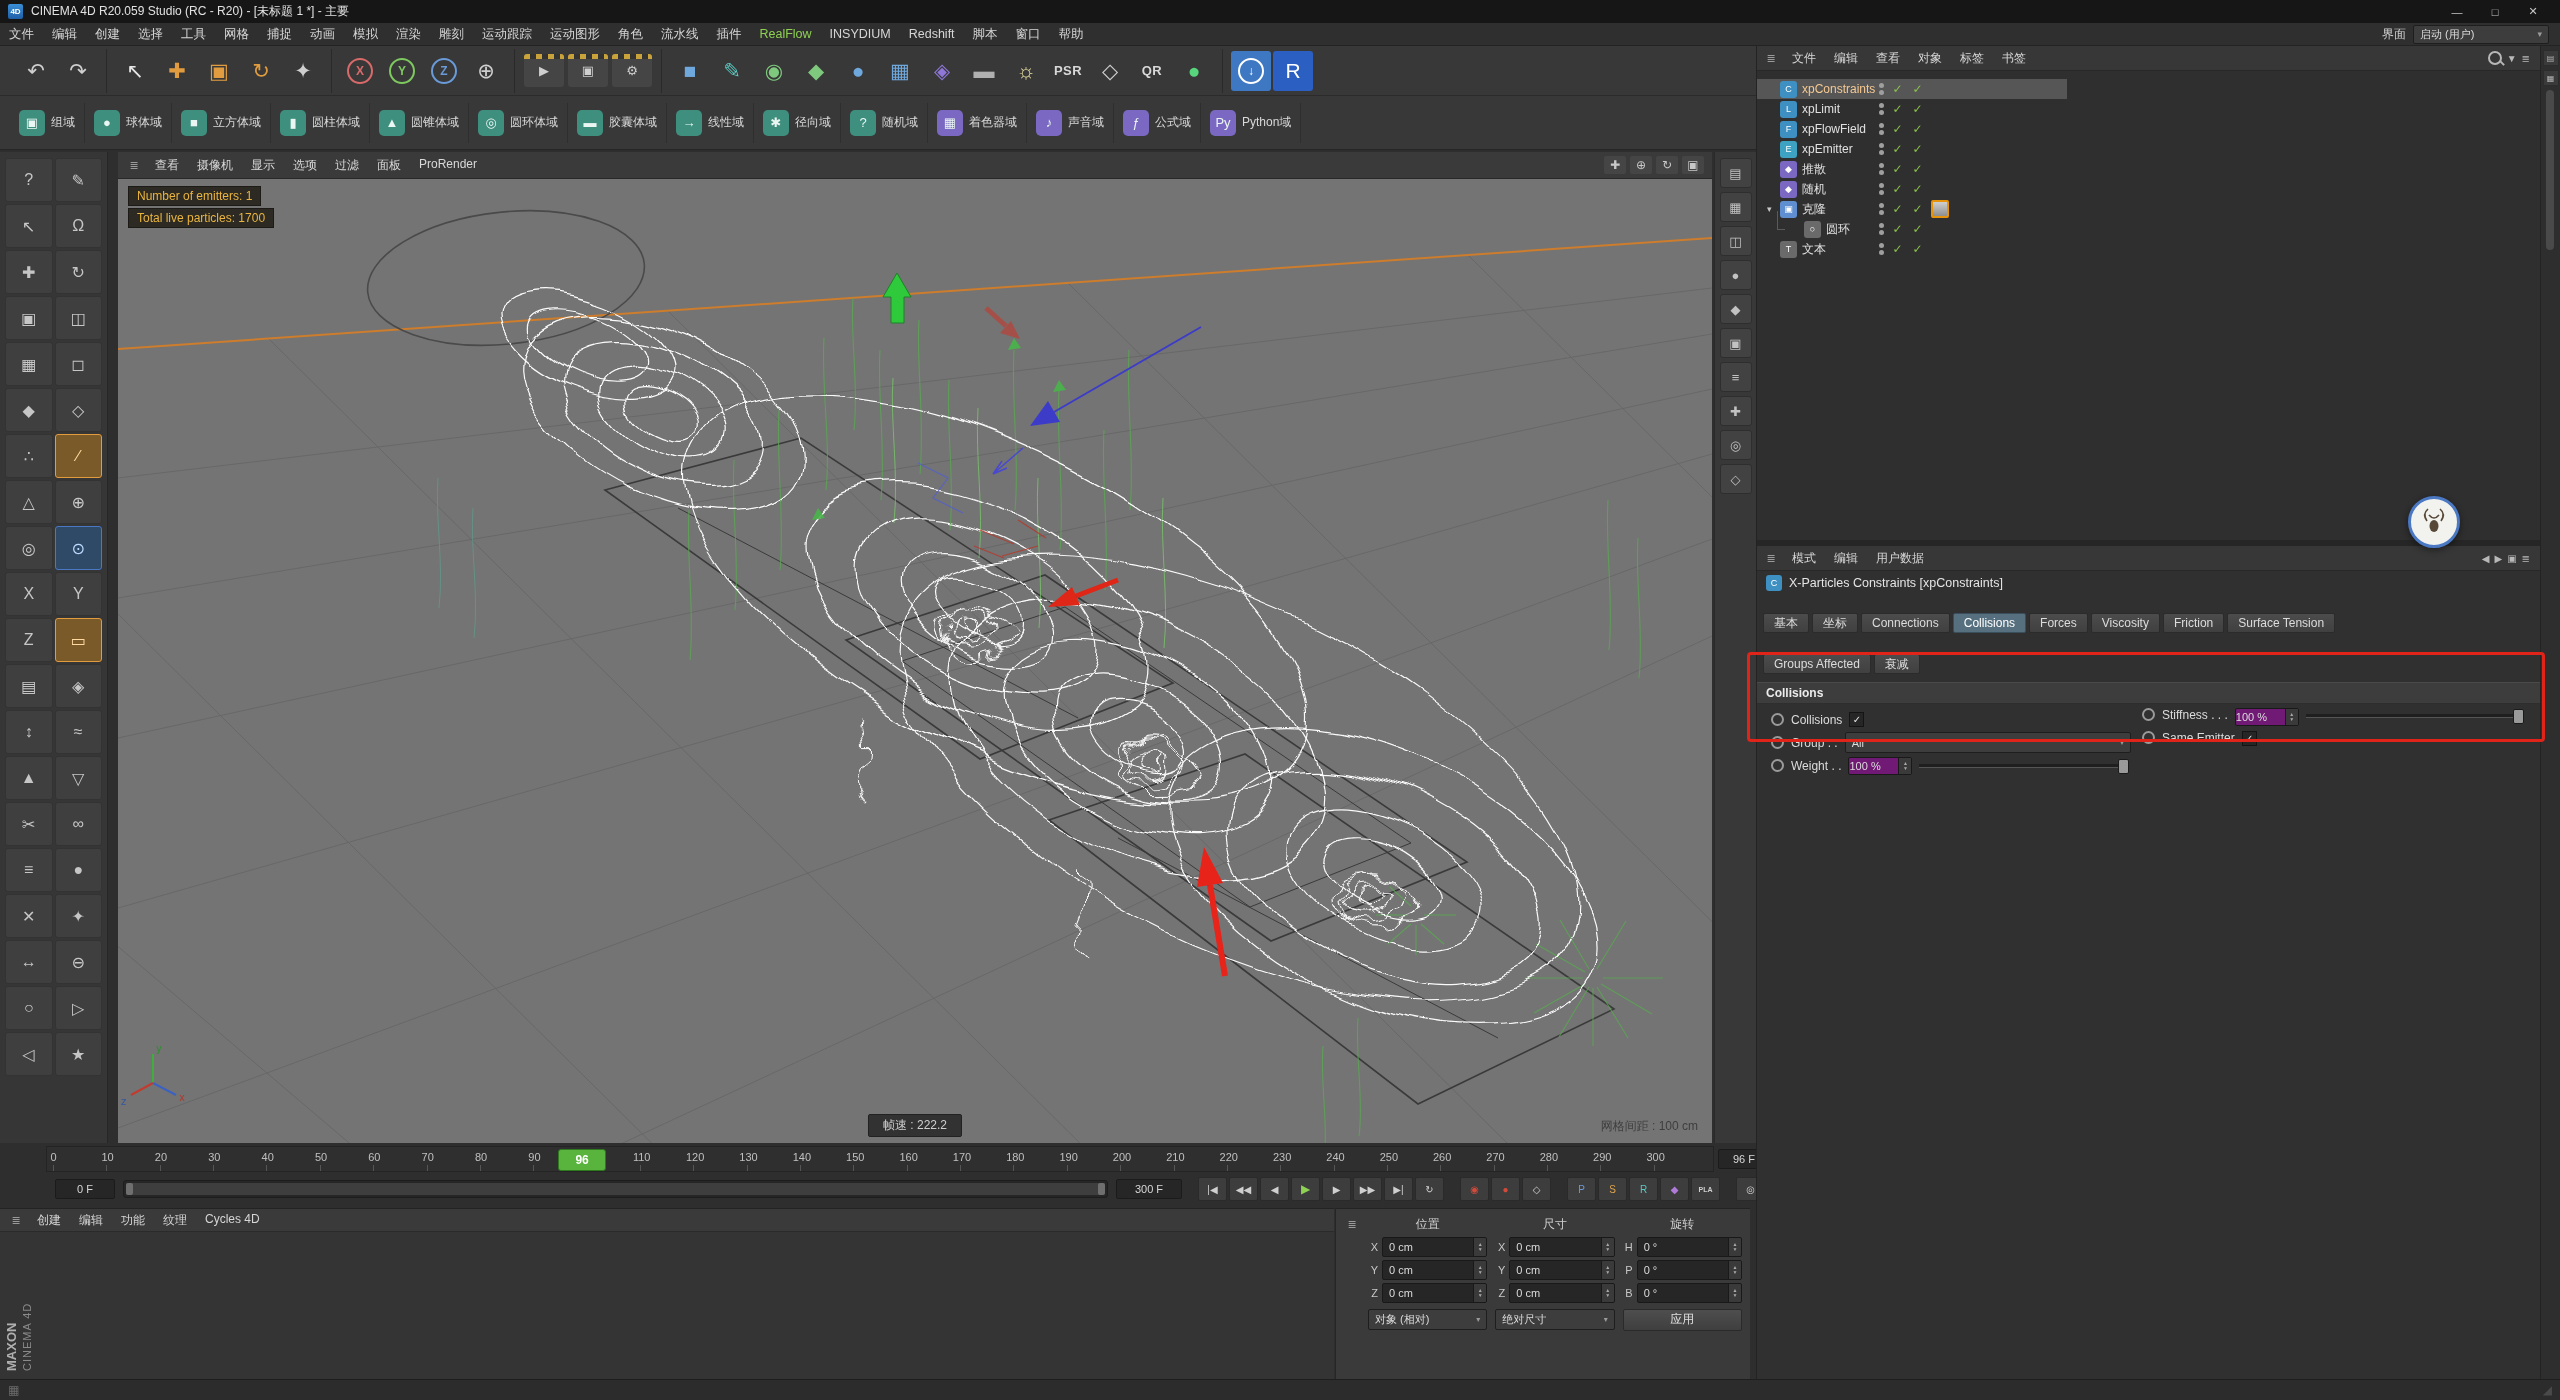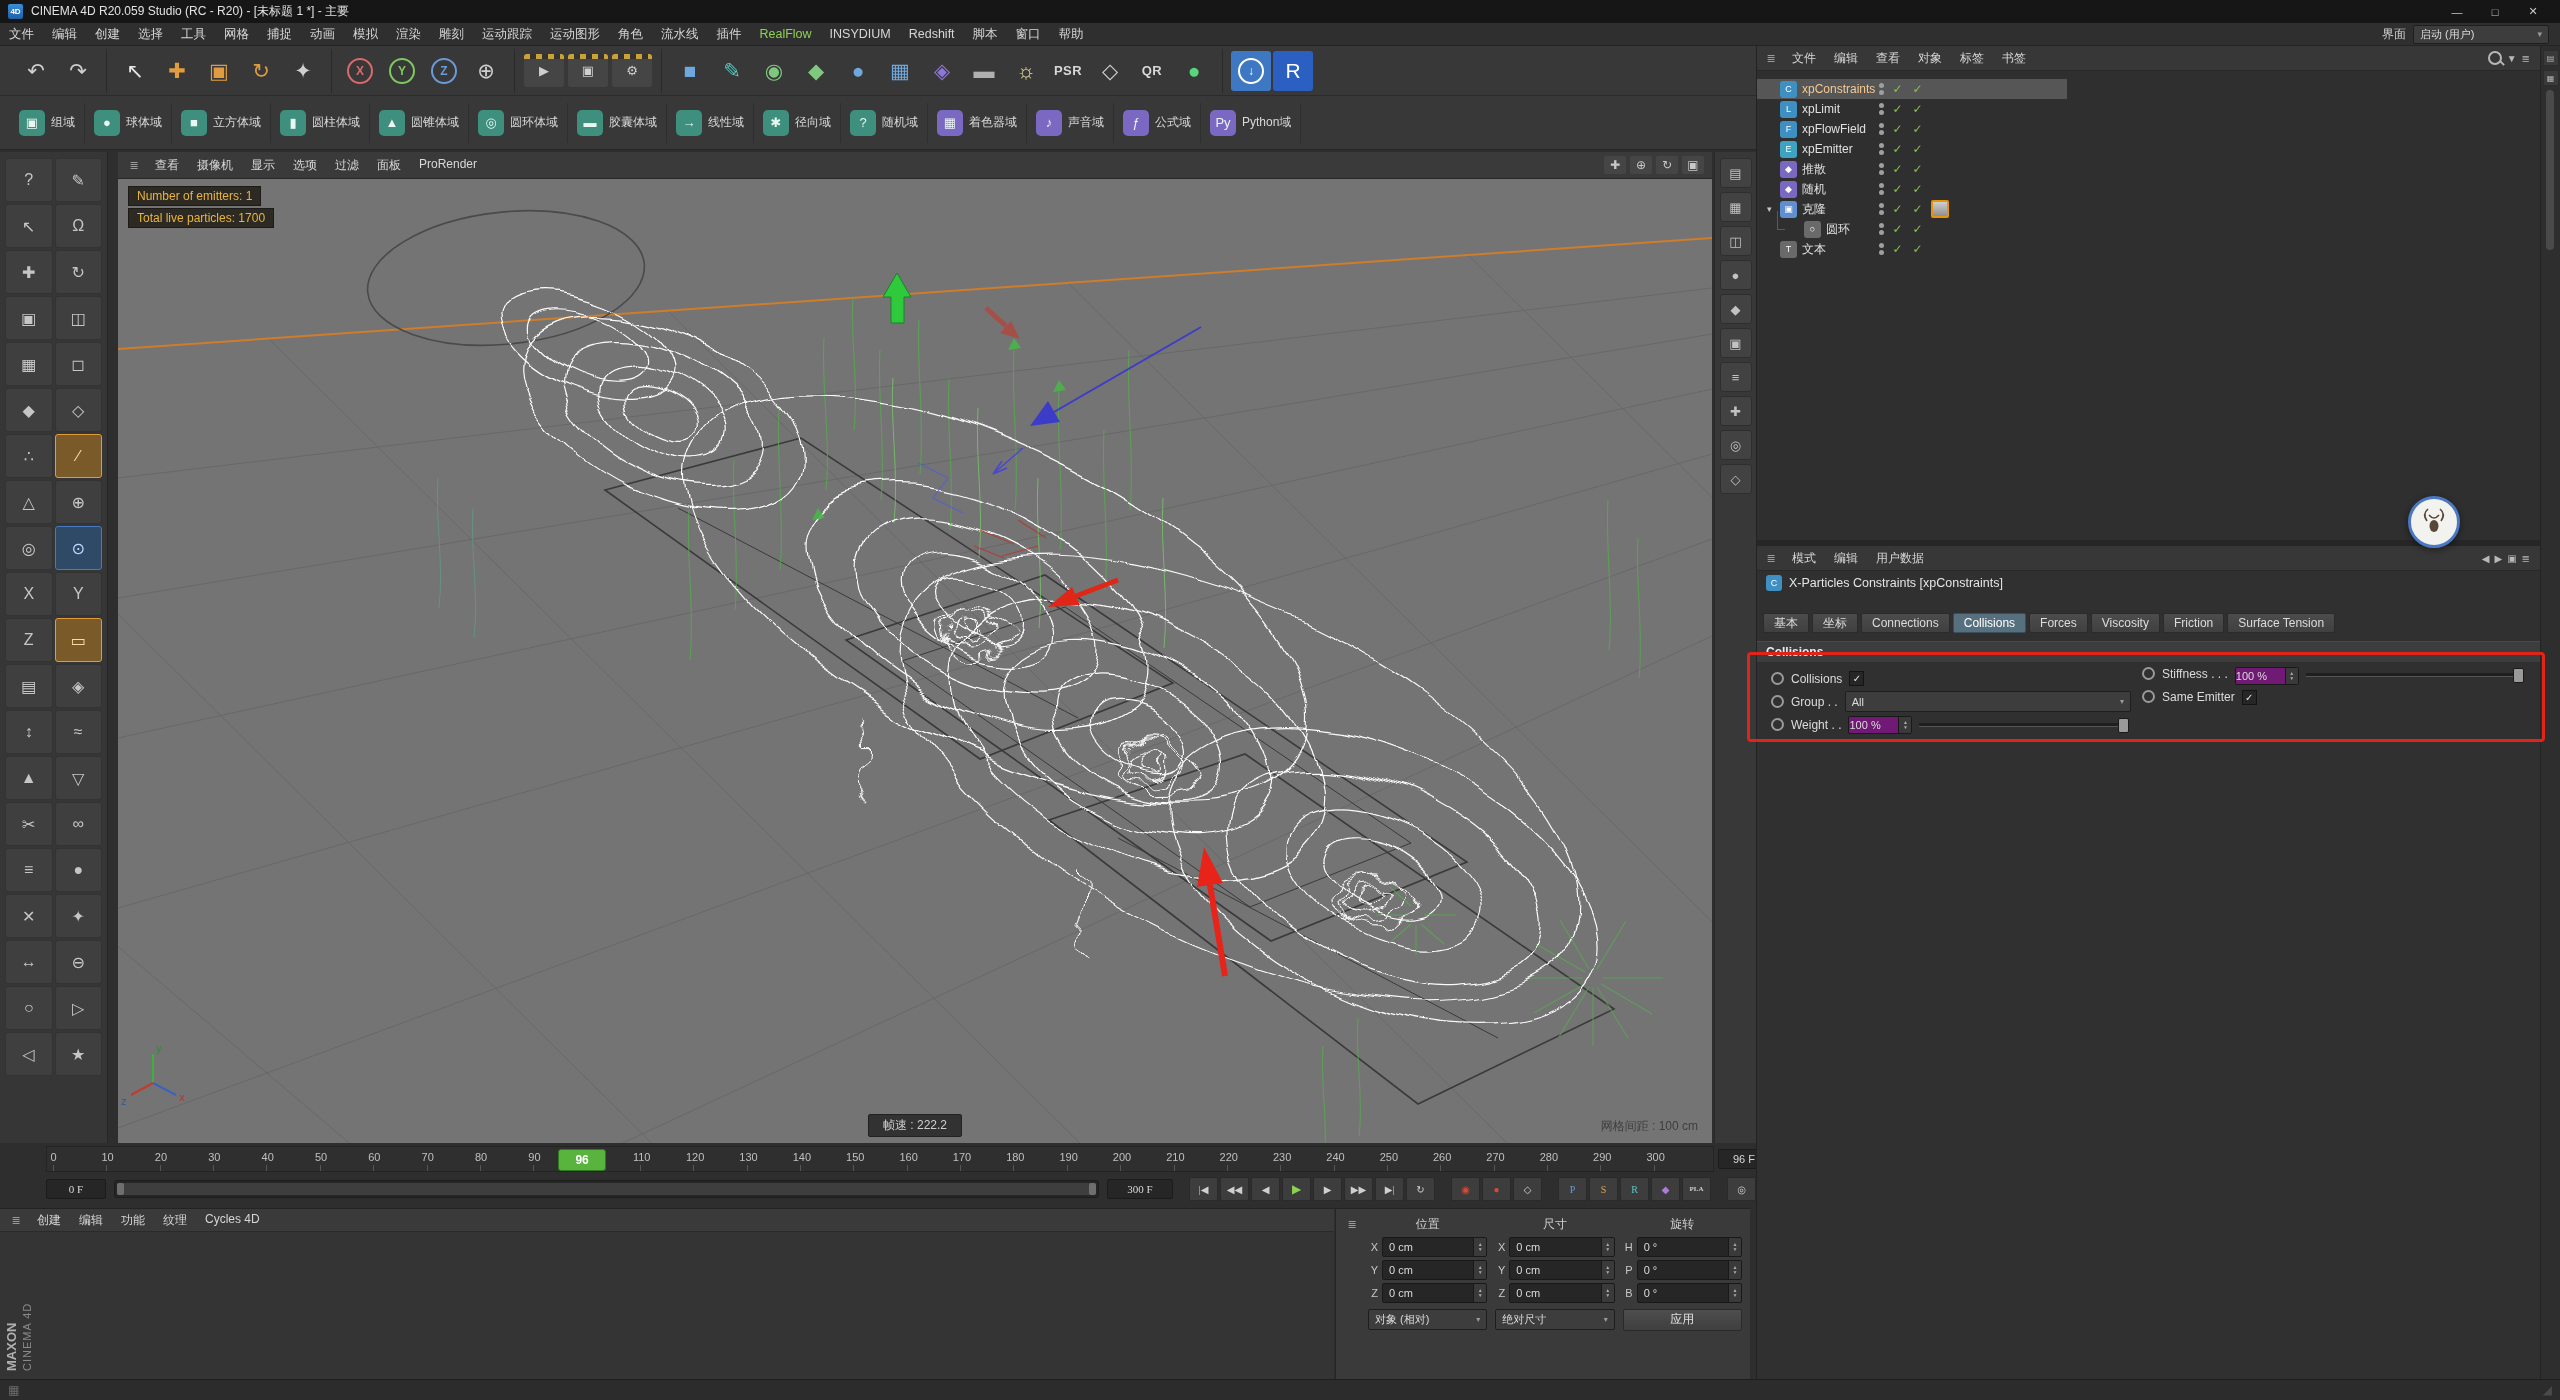--- a/index.html
+++ b/index.html
@@ -80,21 +80,21 @@
             display:flex;position:absolute;box-sizing:border-box;padding:0 6px;}
   .tick{flex:1;position:relative;font-size:11px;color:#c0c0c0;}
   .tick::before{content:"";position:absolute;left:0;bottom:0;width:1px;height:6px;background:#555;}
   .tick span{position:absolute;left:0;top:4px;transform:translateX(-40%);}
   #playhead{position:absolute;left:calc(32% - 22px);top:2px;width:46px;height:20px;background:#58b43c;
             border:1px solid #2f7a1e;border-radius:3px;color:#fff;font-weight:bold;font-size:12px;
             display:grid;place-items:center;z-index:3;}
   #frame-field{left:1718px;top:1149px;}
 
   
-  #transport{left:46px;top:1176px;width:1710px;height:26px;display:flex;align-items:center;position:absolute;font-family:Liberation Serif, serif;}
+  #transport{left:55px;top:1176px;width:1710px;height:26px;display:flex;align-items:center;position:absolute;}
   .tfield{min-width:42px;height:18px;background:#262626;border:1px solid #1b1b1b;border-radius:2px;color:#d8d8d8;
           font-size:11px;display:flex;align-items:center;justify-content:center;padding:0 4px;}
   #range-slider{flex:1;height:16px;background:#262626;border:1px solid #1d1d1d;border-radius:3px;position:relative;margin:0 8px;}
   #range-bar{position:absolute;inset:2px;background:#3e3e3e;border-radius:2px;}
   .grip{position:absolute;top:2px;bottom:2px;width:7px;background:#6f6f6f;border-radius:2px;}
   .grip.l{left:2px;} .grip.r{right:2px;}
   .tbtn{width:27px;height:22px;background:#3d3d3d;border:1px solid #2a2a2a;border-radius:2px;color:#cfcfcf;
         font-size:10px;display:grid;place-items:center;margin-left:2px;}
   .tbtn.play{color:#8fd152;font-size:12px;}
   .tbtn.smalltext{font-size:7px;font-weight:bold;}
@@ -1139,20 +1139,25 @@
 
       <div class="tab">基本</div>
           <div class="tab">坐标</div>
           <div class="tab">Connections</div>
           <div class="tab active">Collisions</div>
           <div class="tab">Forces</div>
           <div class="tab">Viscosity</div>
           <div class="tab">Friction</div>
           <div class="tab">Surface Tension</div>
         </div>
+      <div class="am-tabs">
+
+      <div class="tab">Groups Affected</div>
+          <div class="tab">衰减</div>
+        </div>
       <div id="am-section">Collisions</div>
       <div id="am-params">
         <div class="prow">
           <div class="pleft">
             <span class="kc"></span>
             <span class="plabel">Collisions</span>
             <span class="cb">✓</span>
           </div>
           <div class="pright">
             <span class="kc"></span>

